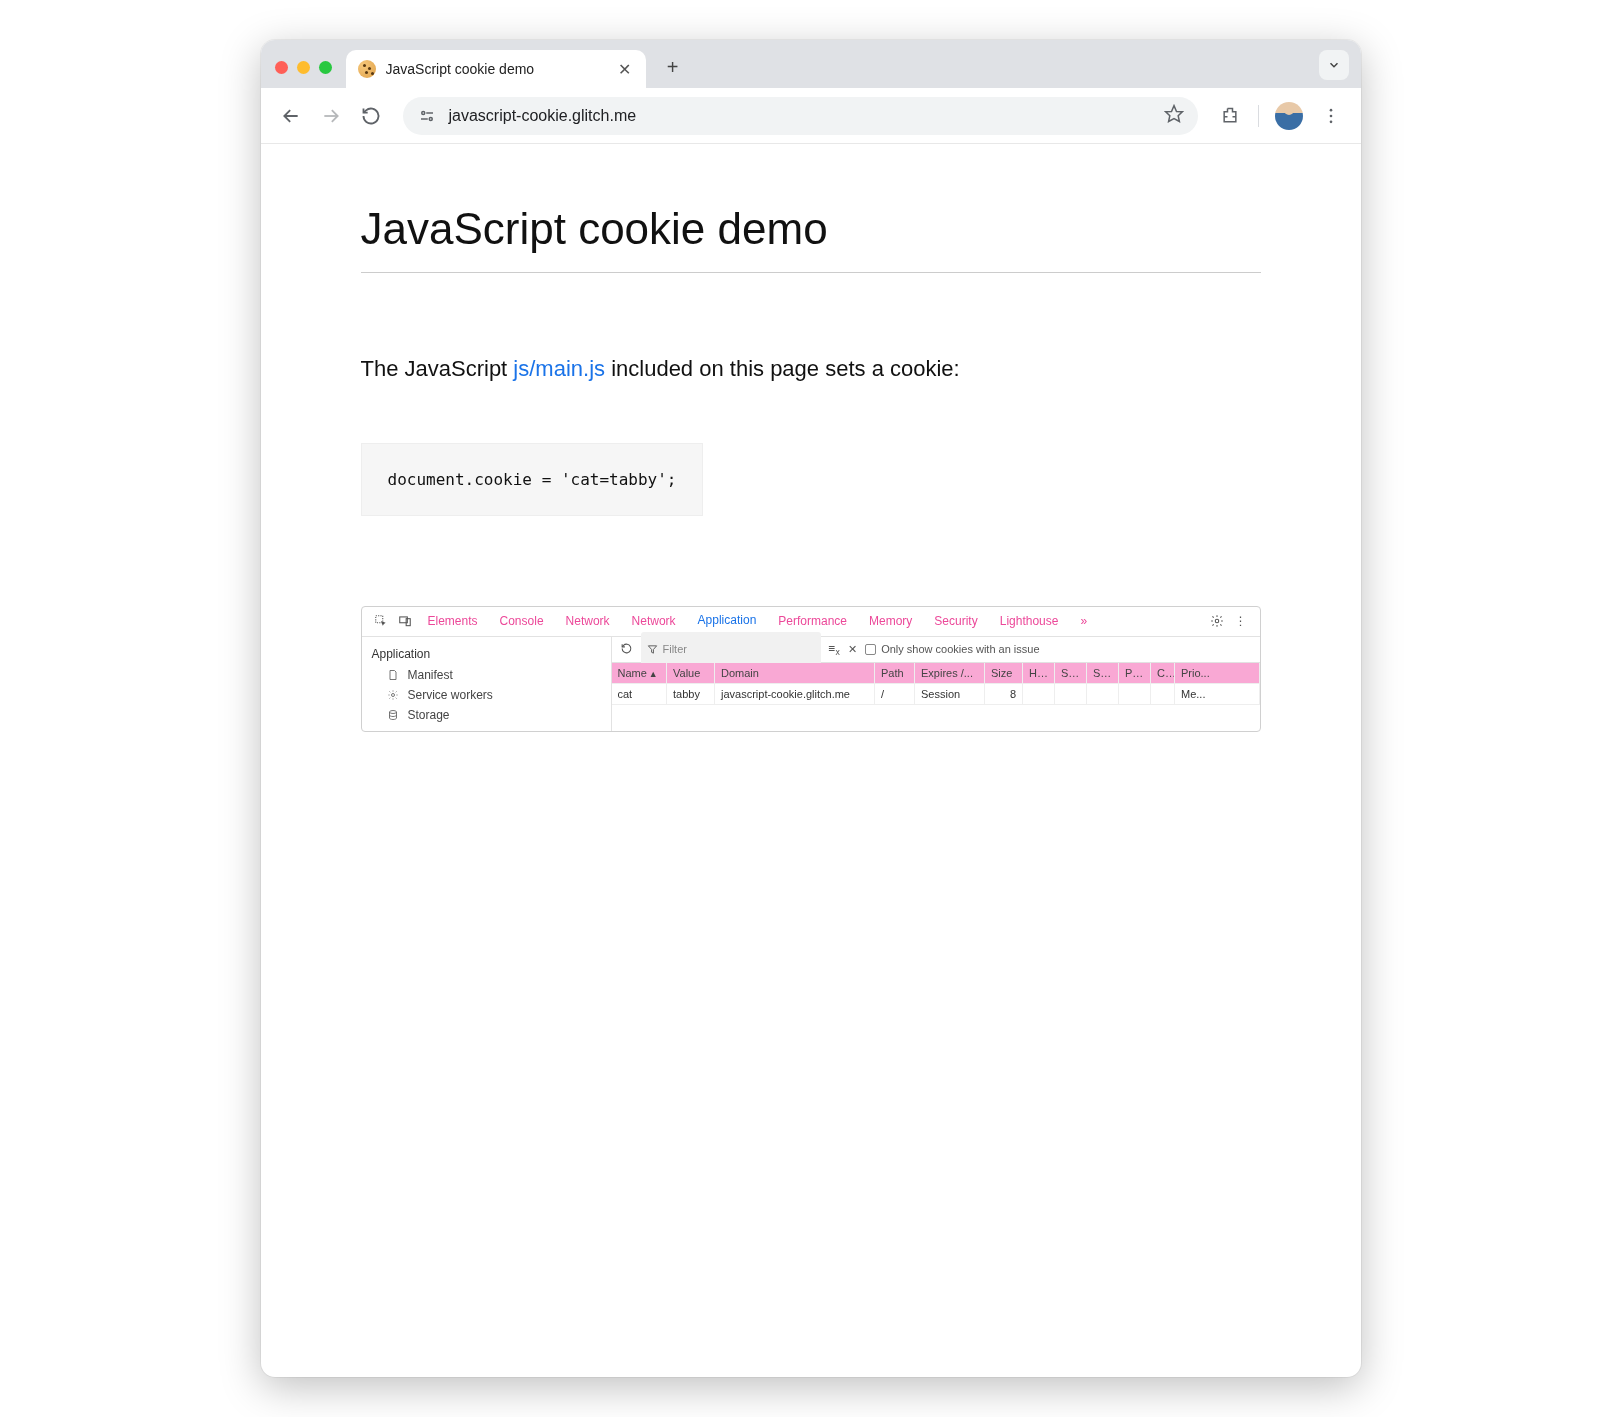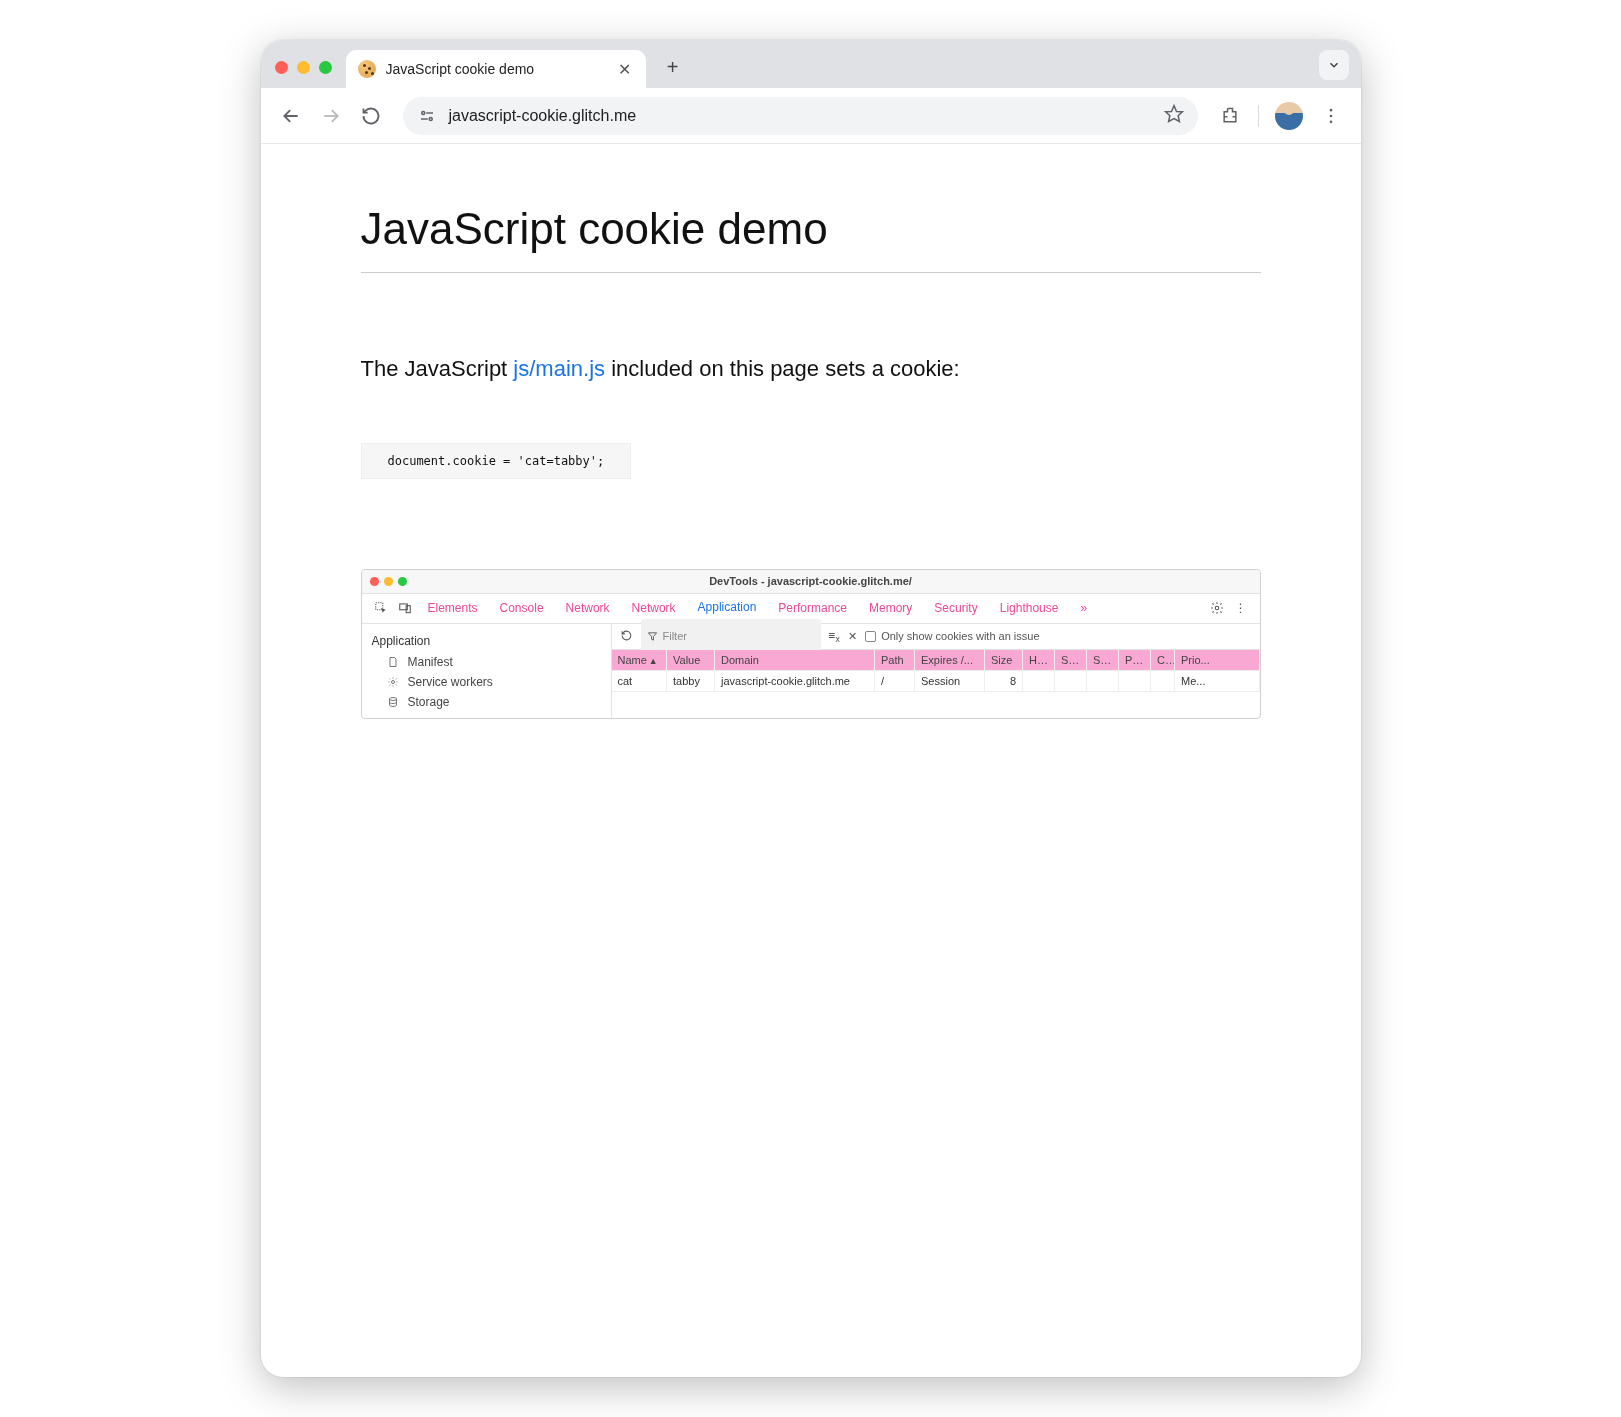--- a/index.html
+++ b/index.html
@@ -6,21 +6,21 @@
   html, body { width: 100%; height: 100%; }
   body {
     font-family: -apple-system, BlinkMacSystemFont, "Segoe UI", Helvetica, Arial, sans-serif;
     background: #fff;
     padding: 40px;
     display: flex;
     justify-content: center;
   }
   .window {
     width: 1100px;
-    border-radius: 22px;
+    border-radius: 14px;
     box-shadow: 0 10px 40px rgba(0,0,0,0.25), 0 0 0 1px rgba(0,0,0,0.05);
     overflow: hidden;
     background: #fff;
   }
   
   .tabbar {
     background: #dfe1e5;
     height: 48px;
     display: flex;
     align-items: flex-end;
@@ -136,23 +136,23 @@
   }
   .page p {
     font-size: 22px;
     line-height: 1.45;
     margin-bottom: 28px;
   }
   .page a { color: #1a73e8; text-decoration: none; }
   .codeblock {
     background: #f6f6f6;
     border: 1px solid #eee;
-    padding: 10px 26px;
+    padding: 26px 26px;
     font-family: "SFMono-Regular", Menlo, Consolas, monospace;
-    font-size: 12px;
+    font-size: 16px;
     display: inline-block;
     margin: 30px 0 70px 0;
   }
   
   .devtools {
     border: 1px solid #d0d0d0;
     border-radius: 4px;
     font-size: 12px;
     color: #333;
     margin-top: 20px;
@@ -311,28 +311,20 @@
     <p>
       <span>The JavaScript </span><a href="#">js/main.js</a><span> included on this page sets a cookie:</span>
     </p>
 
     <div class="codeblock">document.cookie = 'cat=tabby';</div>
 
 
 
     
     <div class="devtools">
-      <div class="dt-title">
-        <div class="dt-traffic">
-          <div class="d" style="background:#ff5f57"></div>
-          <div class="d" style="background:#febc2e"></div>
-          <div class="d" style="background:#28c840"></div>
-        </div>
-        <span>DevTools - javascript-cookie.glitch.me/</span>
-      </div>
 
       <div class="dt-tabs">
         <div class="dt-ibtn">
           <svg viewBox="0 0 24 24" width="14" height="14" fill="none" stroke="currentColor" stroke-width="1.8">
               <rect x="3" y="3" width="12" height="12" stroke-dasharray="2 2"></rect>
               <path d="M12 12 l8 3 -3 2 -2 3 z" fill="currentColor" stroke="none"></path>
             </svg>
         </div>
         <div class="dt-ibtn">
           <svg viewBox="0 0 24 24" width="14" height="14" fill="none" stroke="currentColor" stroke-width="1.8">

